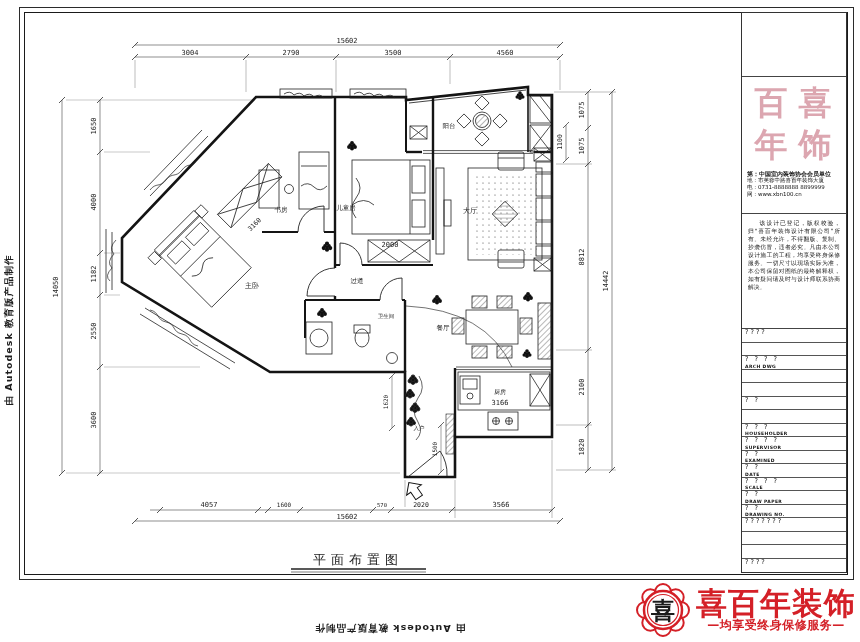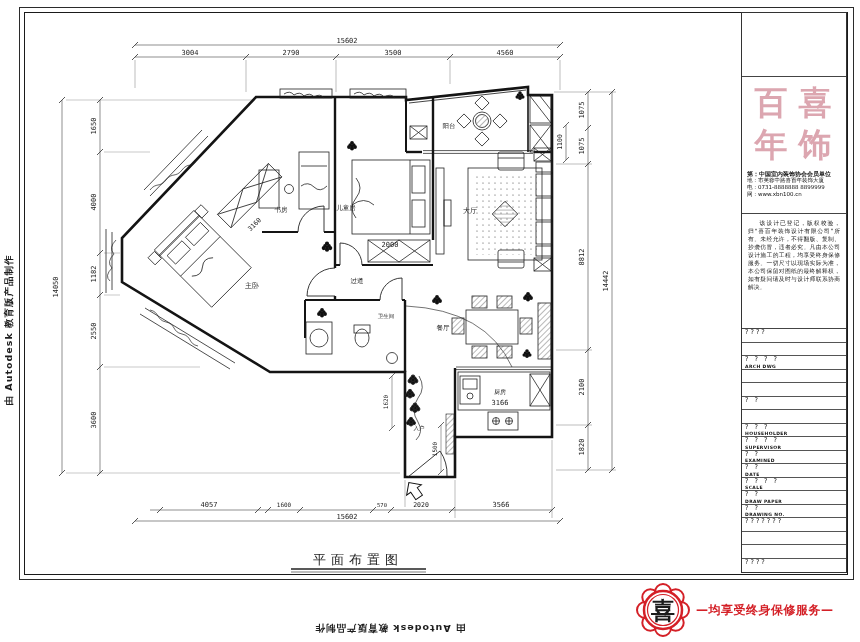--- a/index.html
+++ b/index.html
@@ -452,15 +452,16 @@
       <circle cx="16.3" cy="16.3" r="8" stroke-width="2"></circle>
         <circle cx="41.7" cy="16.3" r="8" stroke-width="2"></circle>
       <circle cx="16.3" cy="41.7" r="8" stroke-width="2"></circle>
         <circle cx="41.7" cy="41.7" r="8" stroke-width="2"></circle>
       <circle cx="29" cy="29" r="19" fill="#fff" stroke-width="2.5"></circle>
       <circle cx="29" cy="29" r="15.5" stroke-width="1.2"></circle>
     </g>
     <text x="29" y="38" text-anchor="middle" font-size="24" font-weight="bold" fill="#d42027" font-family="DejaVu Sans, sans-serif">喜</text>
   </svg>
   <div class="logo-text">
+    <div class="logo-name">喜百年装饰</div>
     <div class="logo-tag">—均享受终身保修服务—</div>
   </div>
 </div>
 
 </body></html>

